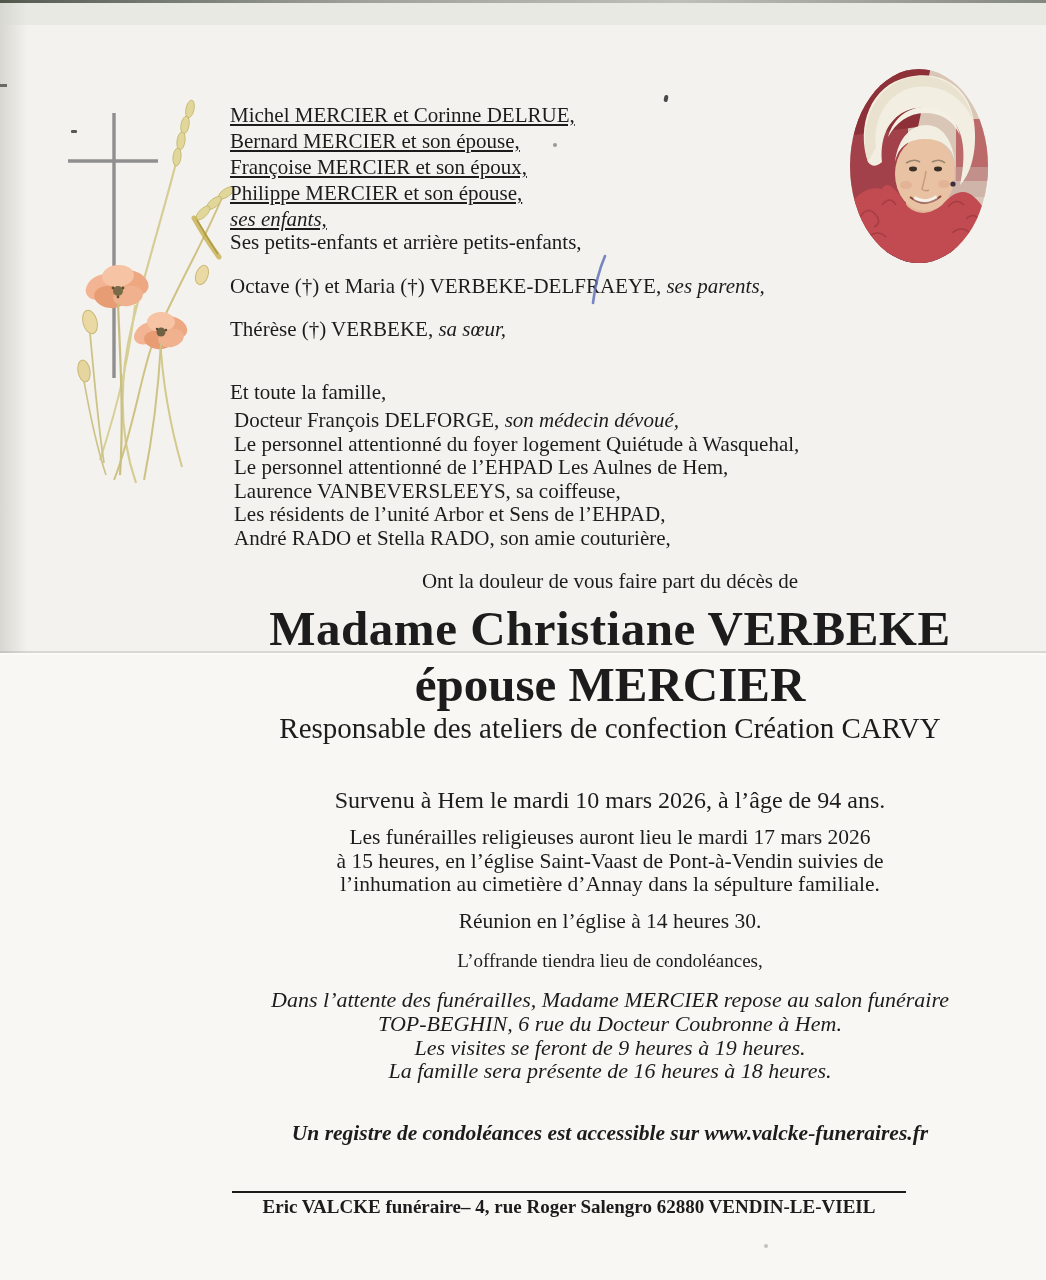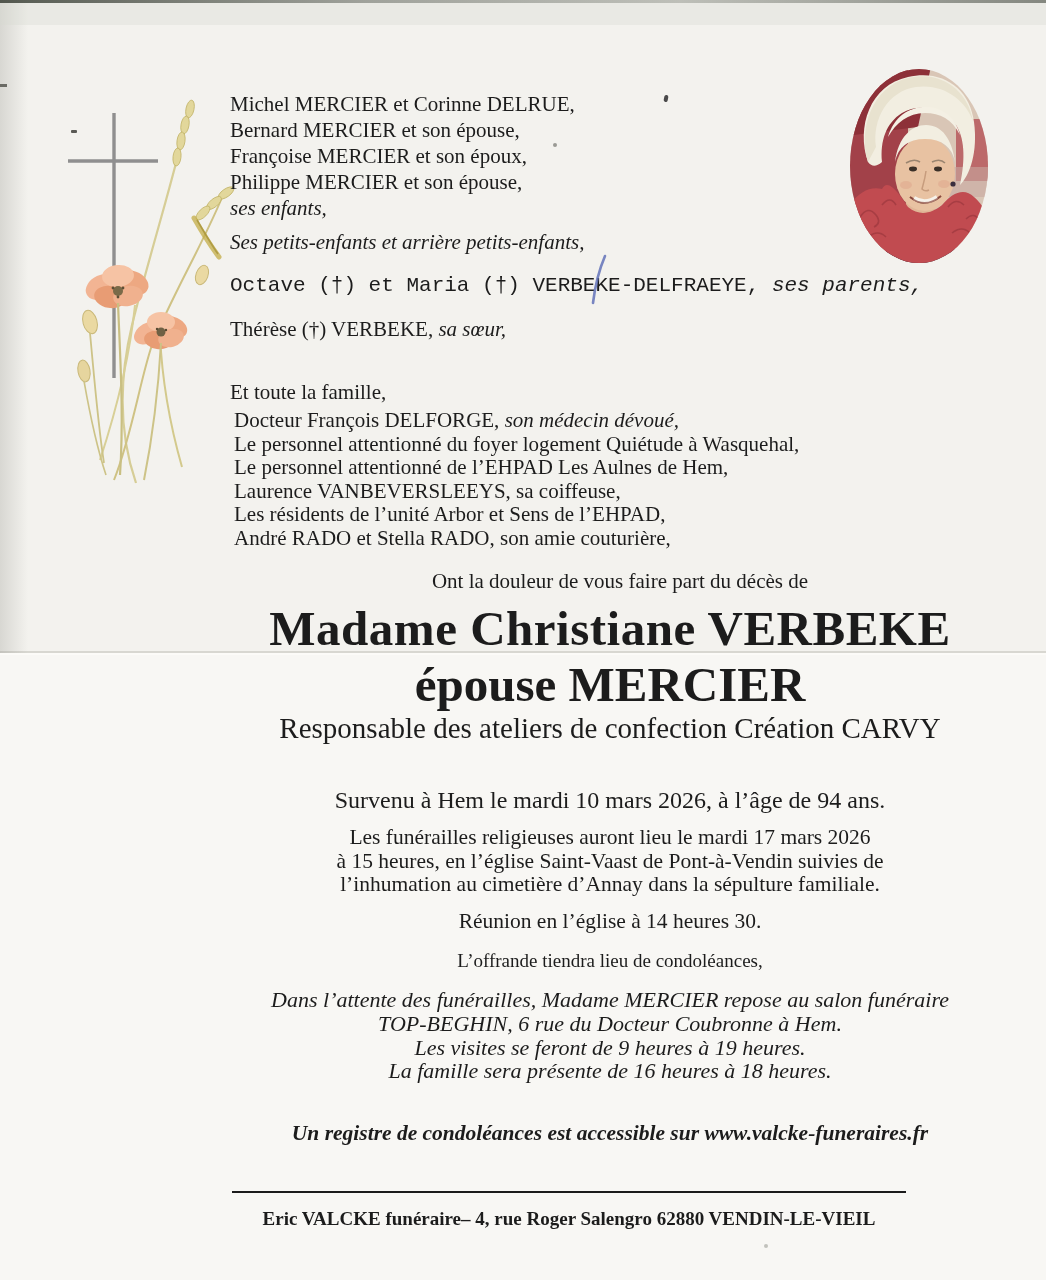--- a/index.html
+++ b/index.html
@@ -22,33 +22,33 @@
   .left-shadow{position:absolute;left:0;top:0;width:28px;height:653px;
     background:linear-gradient(to right, rgba(145,145,138,.28), rgba(145,145,138,0));}
 
   .txt{position:absolute;white-space:nowrap;}
   .fam{font-size:21px;line-height:26px;}
   .ack{font-size:21px;line-height:23.6px;}
   .it{font-style:italic;}
   .b{font-weight:normal;}
   .center{text-align:center;white-space:normal;}
 
-  .intro{left:200px;top:569px;width:840px;font-size:21px;}
+  .intro{left:190px;top:569px;width:840px;font-size:21px;}
   .name1{left:100px;top:600px;width:1020px;font-size:49px;font-weight:bold;letter-spacing:0.5px;}
   .name2{left:100px;top:656px;width:1020px;font-size:49px;font-weight:bold;}
   .subtitle{left:100px;top:712px;width:1020px;font-size:29px;}
   .death{left:190px;top:787px;width:840px;font-size:24px;}
   .funeral{left:180px;top:826px;width:860px;font-size:21.5px;line-height:23.5px;}
   .reunion{left:180px;top:909px;width:860px;font-size:21.5px;}
   .offrande{left:180px;top:950px;width:860px;font-size:19px;}
   .repose{left:160px;top:988px;width:900px;font-size:22px;line-height:23.8px;font-style:italic;}
   .register{left:160px;top:1121px;width:900px;font-size:21.5px;font-weight:bold;font-style:italic;}
   .footer-rule{position:absolute;left:232px;top:1191px;width:674px;height:2px;background:#1b1b1b;}
   .footer-line{left:189px;width:760px;font-size:19px;font-weight:bold;}
-  .f1{top:1196px;margin-top:12px;}
+  .f1{top:1196px;}
   .f2{top:1217px;}
 
   .speck{position:absolute;background:#555;}
   svg{display:block;}
 </style>
 </head>
 <body>
 
 <div class="page">
 
@@ -174,31 +174,31 @@
         <path d="M62,130 Q77,142 93,129" stroke="#8a4a3e" stroke-width="2" fill="none"></path>
         <path d="M66,131 Q77,138 89,130" stroke="#f6f2ea" stroke-width="4" fill="none"></path>
         <path d="M62,130 Q77,142 93,129" stroke="#8a4a3e" stroke-width="1.4" fill="none" opacity="0.7"></path>
         <circle cx="105" cy="117" r="2.6" fill="#3a2e3e"></circle>
 
         <path d="M40,70 C46,50 60,40 78,40 C96,40 108,52 112,68 C104,52 92,46 77,46 C60,46 48,56 40,70 Z" fill="#f4f0e4"></path>
       </g>
     </svg>
   </div>
 
-  <div class="txt fam" style="left:230px;top:91px;">
+  <div class="txt fam" style="left:230px;top:102px;text-decoration:underline;">
     <div>Michel MERCIER et Corinne DELRUE,</div>
     <div>Bernard MERCIER et son épouse,</div>
     <div>Françoise MERCIER et son époux,</div>
     <div>Philippe MERCIER et son épouse,</div>
     <div class="it">ses enfants,</div>
   </div>
 
-  <div class="txt fam" style="left:230px;top:229px;font-style:italic;">Ses petits-enfants et arrière petits-enfants,</div>
-
-  <div class="txt fam" style="left:230px;top:273px;font-family:Liberation Mono, monospace;"><span>Octave (†) et Maria (†) VERBEKE-DELFRAEYE, </span><span class="it">ses parents,</span></div>
+  <div class="txt fam" style="left:230px;top:229px;">Ses petits-enfants et arrière petits-enfants,</div>
+
+  <div class="txt fam" style="left:230px;top:273px;"><span>Octave (†) et Maria (†) VERBEKE-DELFRAEYE, </span><span class="it">ses parents,</span></div>
 
   <div class="txt fam" style="left:230px;top:316px;"><span>Thérèse (†) VERBEKE, </span><span class="it">sa sœur,</span></div>
 
   <div class="txt fam" style="left:230px;top:379px;">Et toute la famille,</div>
 
   <div class="txt ack" style="left:234px;top:409px;">
     <div><span>Docteur François DELFORGE, </span><span class="it">son médecin dévoué,</span></div>
     <div>Le personnel attentionné du foyer logement Quiétude à Wasquehal,</div>
     <div>Le personnel attentionné de l’EHPAD Les Aulnes de Hem,</div>
     <div>Laurence VANBEVERSLEEYS, sa coiffeuse,</div>

